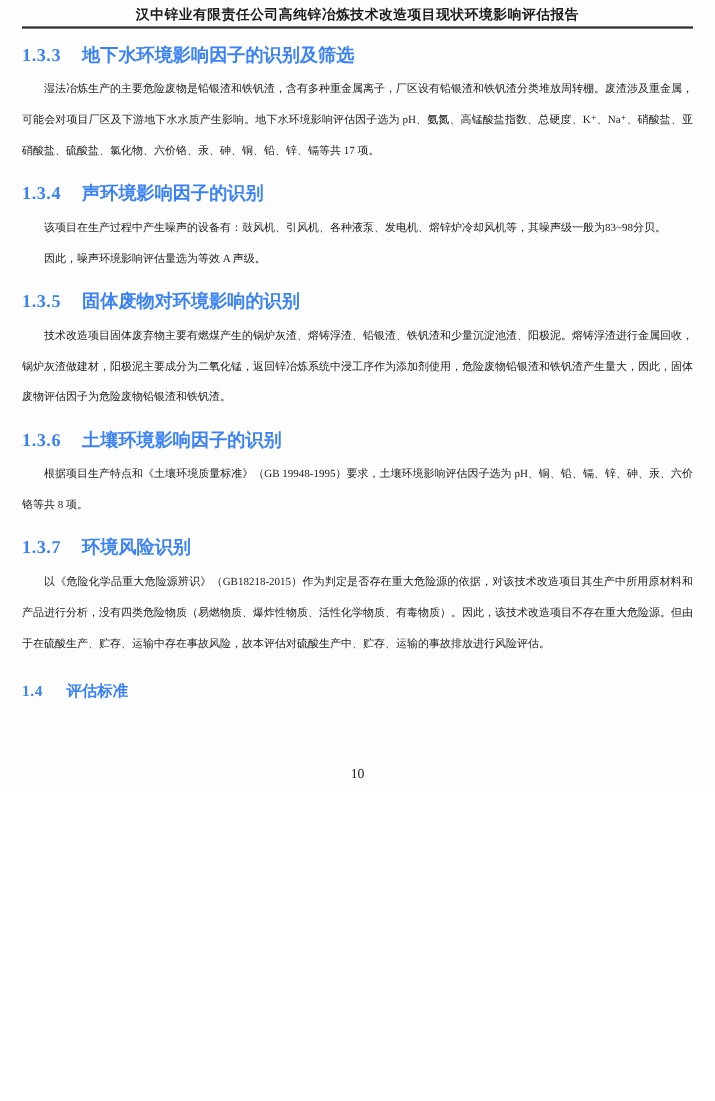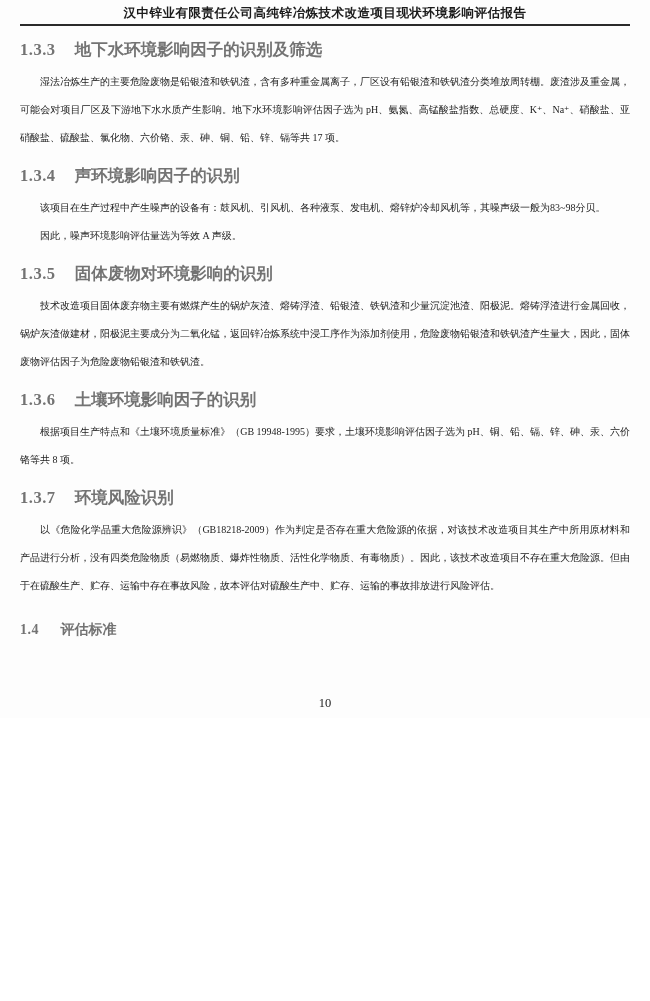--- a/index.html
+++ b/index.html
@@ -30,21 +30,21 @@
   .doc-header-rule {
     border: none;
     border-bottom: 2px solid #2b2b2b;
     margin: 3px 0 0 0;
     height: 0;
   }
   section { margin: 0; }
   h2 {
     font-weight: bold;
     margin: 0;
-    color: #737373;
+    color: #3b82f6;
   }
   h2.h-sub {
     font-size: 16.5px;
     line-height: 20px;
     margin: 14px 0 8px 0;
   }
   h2.h-main {
     font-size: 14px;
     line-height: 26px;
     margin: 17px 0 14px 0;
@@ -112,21 +112,21 @@
         <span class="h-title">土壤环境影响因子的识别</span>
       </h2>
       <p class="body-par">根据项目生产特点和《土壤环境质量标准》（GB 19948-1995）要求，土壤环境影响评估因子选为 pH、铜、铅、镉、锌、砷、汞、六价铬等共 8 项。</p>
     </section>
 
     <section>
       <h2 class="h-sub">
         <span class="h-num">1.3.7</span>
         <span class="h-title">环境风险识别</span>
       </h2>
-      <p class="body-par">以《危险化学品重大危险源辨识》（GB18218-2009）作为判定是否存在重大危险源的依据，对该技术改造项目其生产中所用原材料和产品进行分析，没有四类危险物质（易燃物质、爆炸性物质、活性化学物质、有毒物质）。因此，该技术改造项目不存在重大危险源。但由于在硫酸生产、贮存、运输中存在事故风险，故本评估对硫酸生产中、贮存、运输的事故排放进行风险评估。</p>
+      <p class="body-par">以《危险化学品重大危险源辨识》（GB18218-2015）作为判定是否存在重大危险源的依据，对该技术改造项目其生产中所用原材料和产品进行分析，没有四类危险物质（易燃物质、爆炸性物质、活性化学物质、有毒物质）。因此，该技术改造项目不存在重大危险源。但由于在硫酸生产、贮存、运输中存在事故风险，故本评估对硫酸生产中、贮存、运输的事故排放进行风险评估。</p>
     </section>
 
     <section>
       <h2 class="h-main">
         <span class="h-num">1.4</span>
         <span class="h-title">评估标准</span>
       </h2>
     </section>
 
   </main>

